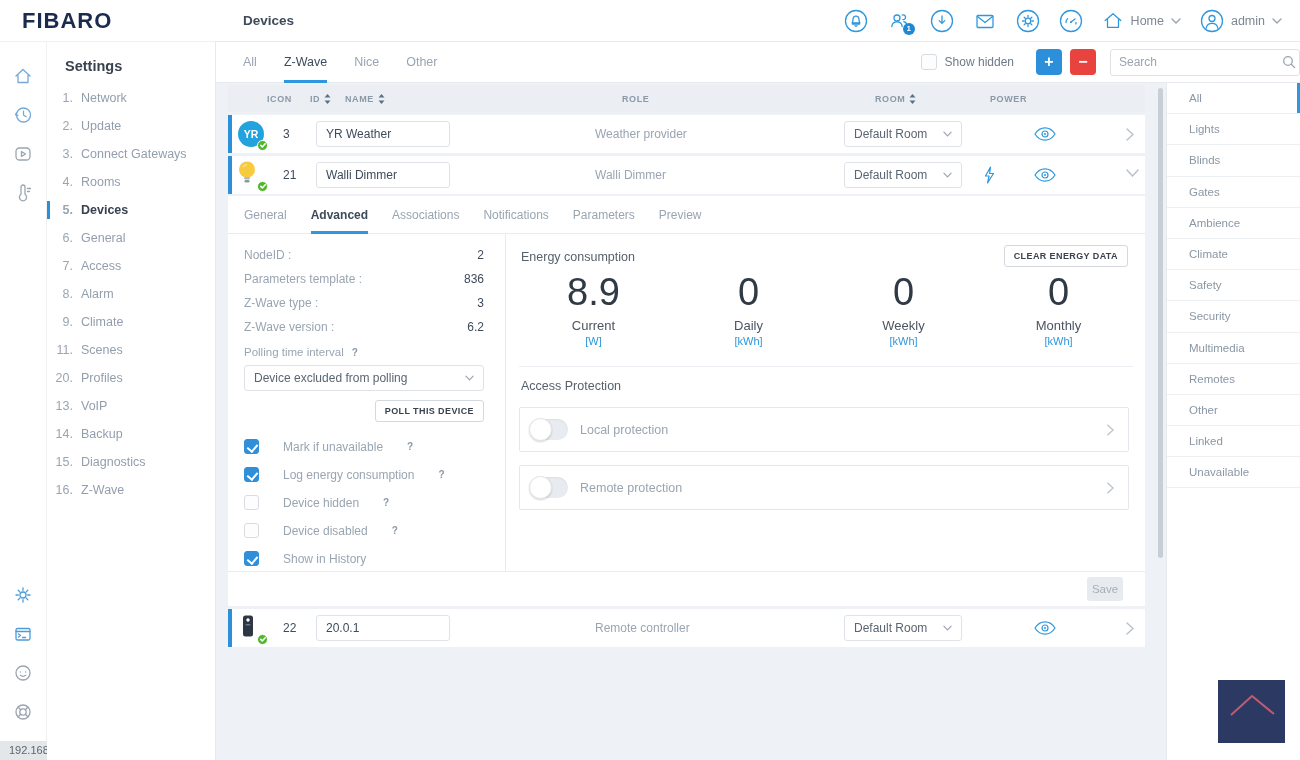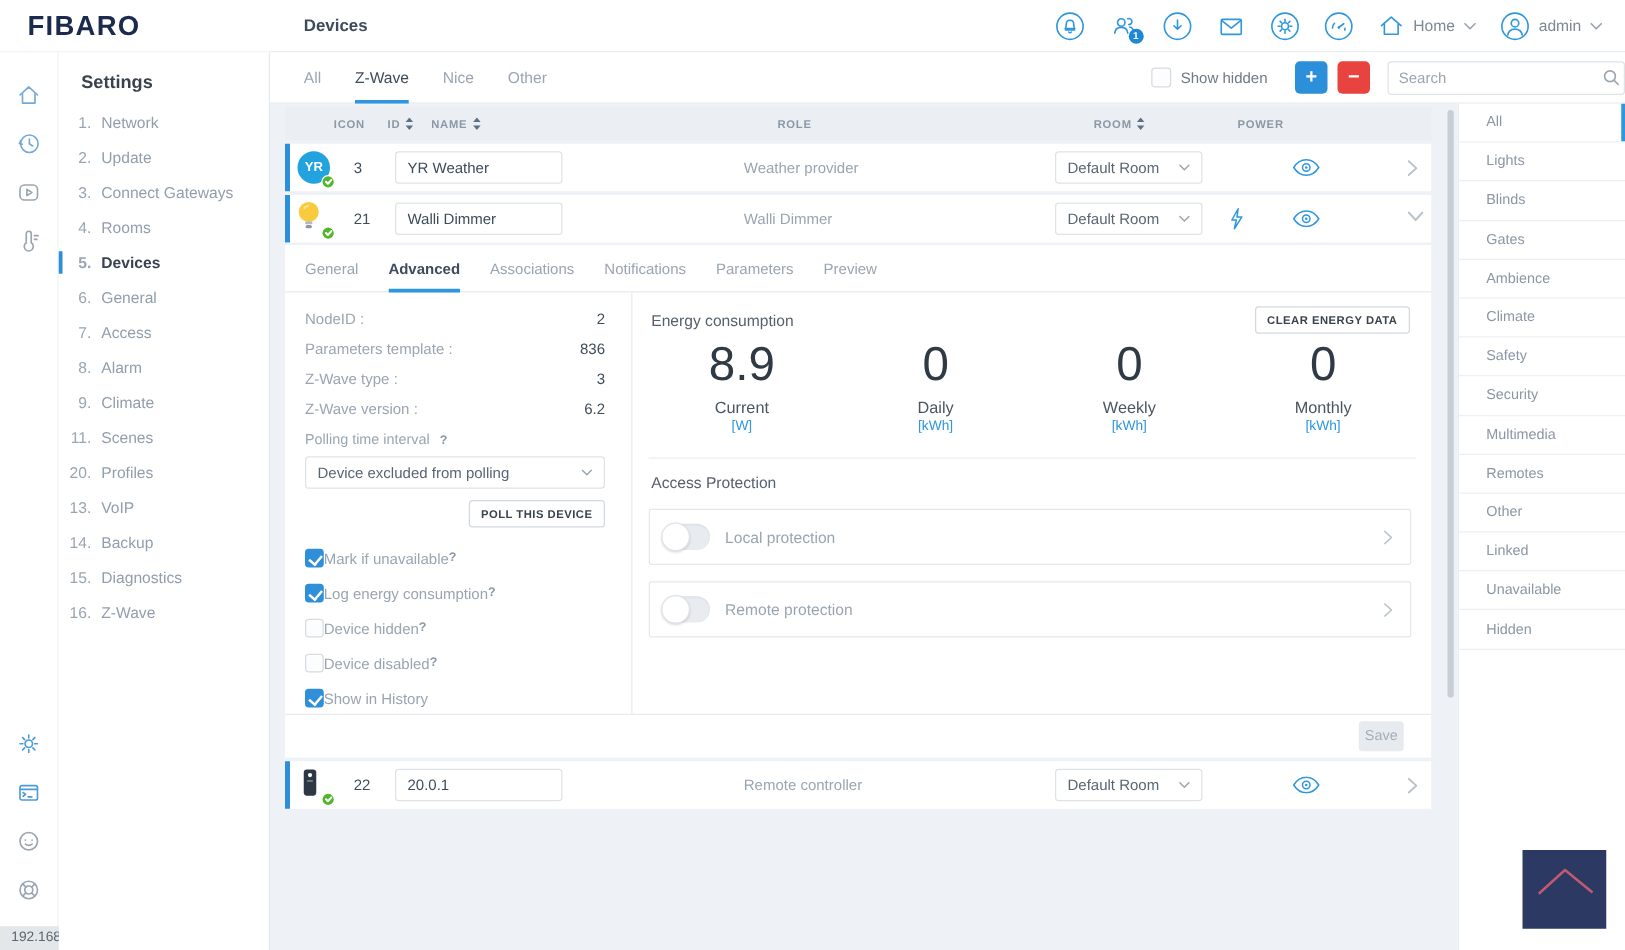--- a/index.html
+++ b/index.html
@@ -100,21 +100,21 @@
   .fieldrow { display:flex; justify-content:space-between; font-size:12px; margin-bottom:11px; height:13px; }
   .fieldrow .fl { color:#9aa5b2; } .fieldrow .fv { color:#3e4b5a; }
   #polling-label { margin-top:13px; font-size:11.5px; color:#9aa5b2; display:flex; gap:8px; align-items:flex-end; }
   .help { color:#8b98a6; font-weight:700; font-size:10px; cursor:pointer; }
   #polling-select { margin-top:7px; width:240px; height:26px; border:1px solid #dfe3e8; border-radius:3px;
     display:flex; align-items:center; font-size:12px; color:#5a6572; padding:0 9px; cursor:pointer; }
   #polling-select svg { margin-left:auto; }
   #poll-btn { margin-top:9px; margin-left:auto; display:block; background:#fff; border:1px solid #d3d9df;
     border-radius:3px; font-size:9px; font-weight:700; letter-spacing:.4px; color:#39424e; padding:5px 9px; cursor:pointer;
     font-family:"Liberation Sans", sans-serif; }
-  .cbrow { display:flex; align-items:center; gap:0; margin-top:13px; height:15px; font-size:12px; color:#9aa5b2; }
+  .cbrow { display:flex; align-items:center; gap:24px; margin-top:13px; height:15px; font-size:12px; color:#9aa5b2; }
   .cbx { width:15px; height:15px; border-radius:3px; border:1px solid #d6dce2; background:#fdfdfe; position:relative; cursor:pointer; }
   .cbx.on { background:#2f8fd9; border-color:#2f8fd9; }
   .cbx.on::after { content:""; position:absolute; left:4px; top:2px; width:5px; height:8px;
     border:solid #fff; border-width:0 2px 2px 0; transform:rotate(40deg); }
 
   #panel-divider { position:absolute; left:277px; top:38px; width:1px; height:338px; background:#e8ecf0; }
 
   #panel-right { position:absolute; left:278px; top:38px; width:639px; height:338px; }
   #energy-title { position:absolute; left:15px; top:16px; font-size:12.5px; color:#57616c; }
   #clear-btn { position:absolute; right:17px; top:11px; background:#fff; border:1px solid #d3d9df; border-radius:3px;
@@ -647,20 +647,19 @@
   <div class="cat">Gates</div>
   <div class="cat">Ambience</div>
   <div class="cat">Climate</div>
   <div class="cat">Safety</div>
   <div class="cat">Security</div>
   <div class="cat">Multimedia</div>
   <div class="cat">Remotes</div>
   <div class="cat">Other</div>
   <div class="cat">Linked</div>
   <div class="cat">Unavailable</div>
-  <div class="cat">Hidden</div>
 </div>
 
 <div id="mini-widget">
   <svg width="67" height="63" viewBox="0 0 67 63">
     <polyline points="13,35 34,16 56,34" fill="none" stroke="#c05a72" stroke-width="2" stroke-linejoin="round"></polyline>
   </svg>
 </div>
 
 </body></html>

